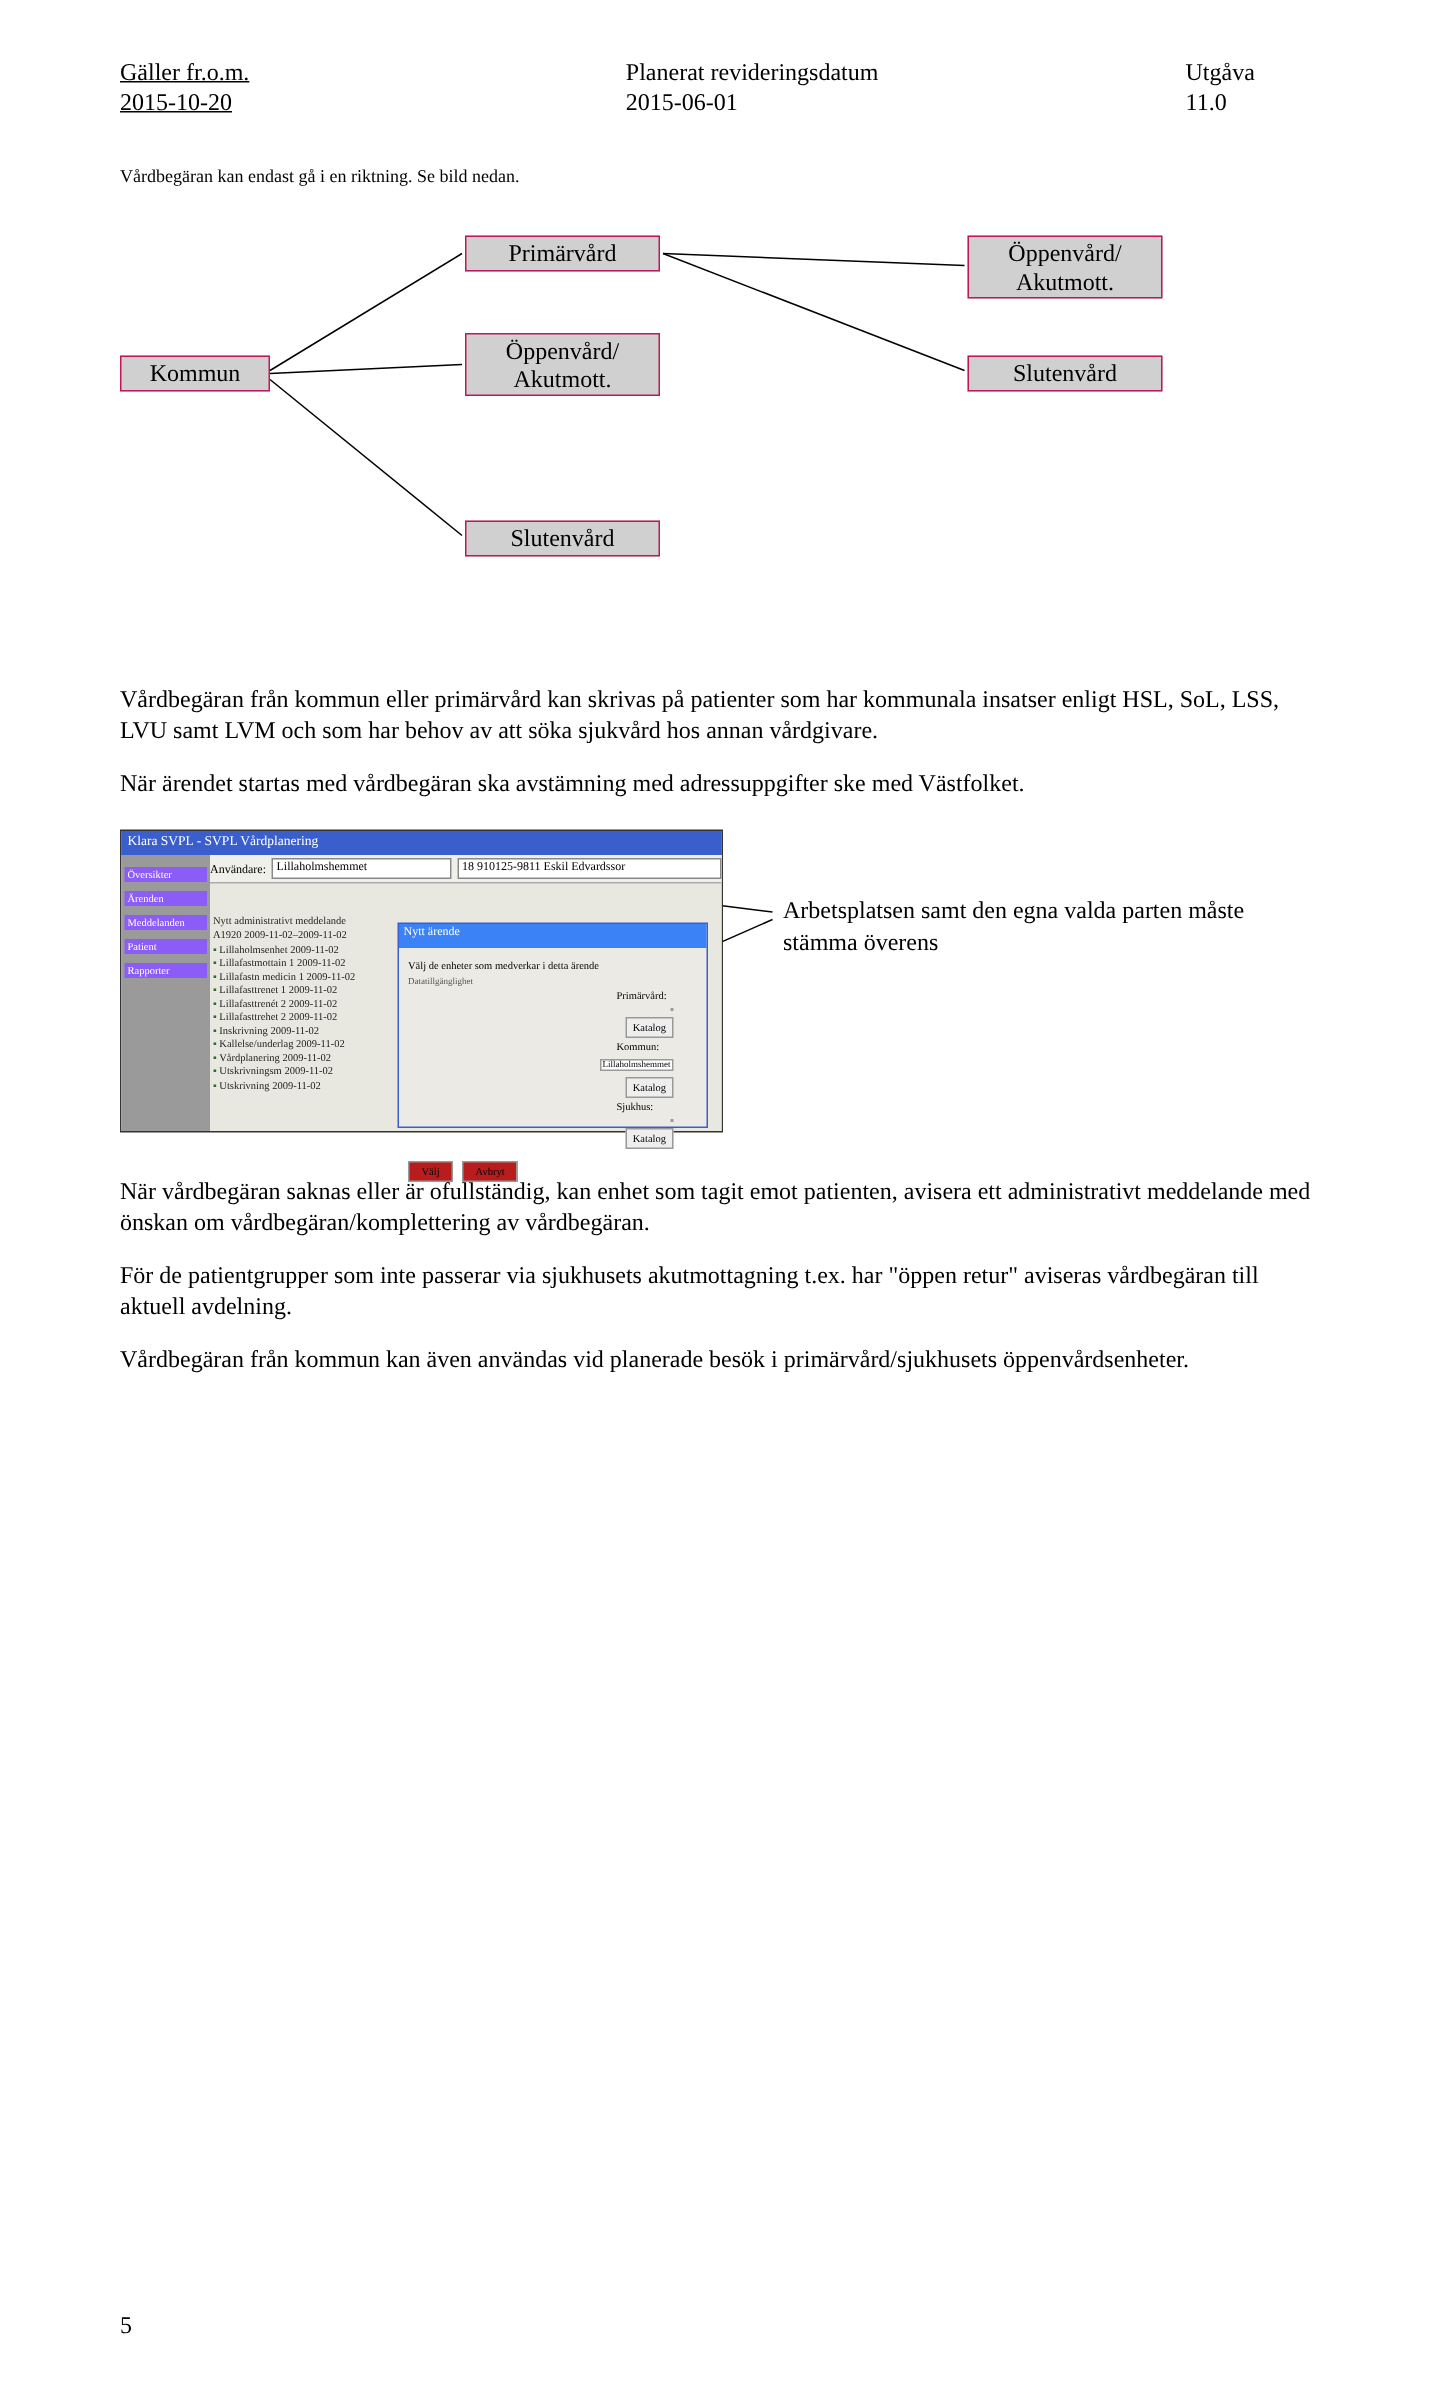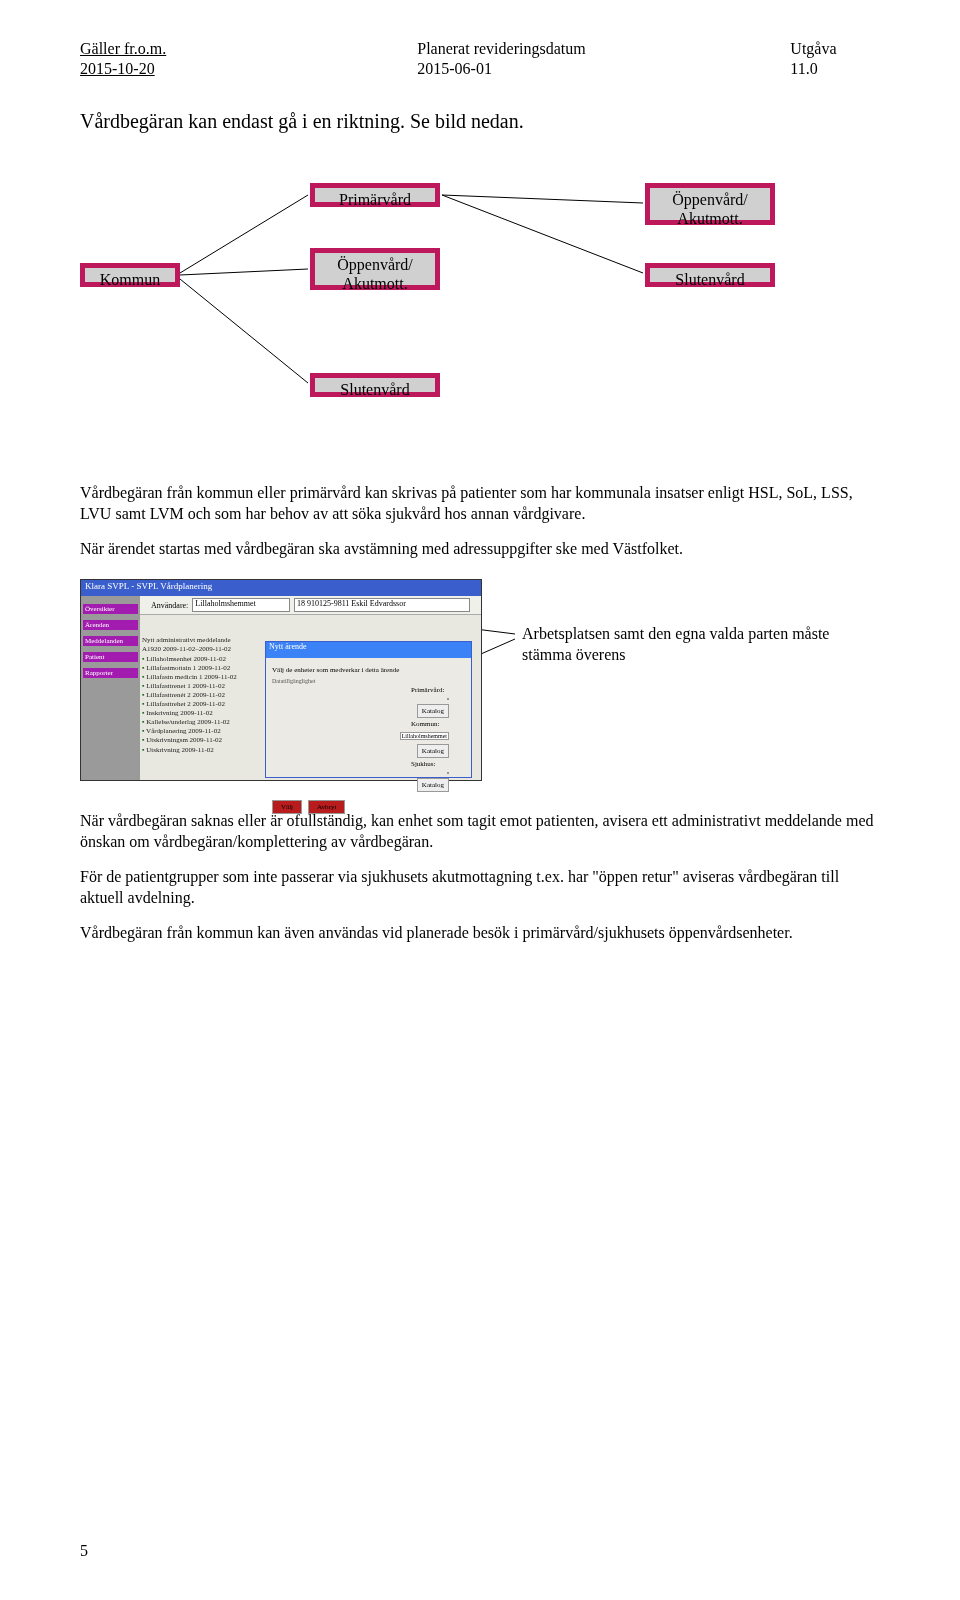--- a/index.html
+++ b/index.html
@@ -22,30 +22,30 @@
     display: flex;
     justify-content: flex-start;
     gap: 140px;
     font-size: 16px;
     margin-bottom: 2px;
   }
   .header-col { white-space: nowrap; }
   .col1 { width: 220px; text-decoration: underline; }
   .col2 { width: 260px; }
   .col3 { width: 100px; }
-  .intro { font-size: 20px; margin-bottom: 40px; }
+  .intro { font-size: 12px; margin-bottom: 22px; }
   .diagram-area {
     position: relative;
     height: 280px;
     margin-bottom: 30px;
   }
   .box {
     position: absolute;
     background: #d0d0d0;
-    border: 5px solid #be185d;
+    border: 1px solid #be185d;
     font-size: 16px;
     text-align: center;
     line-height: 1.2;
     box-sizing: border-box;
     padding: 2px 4px;
   }
   .box-kommun { left: 0; top: 90px; width: 100px; height: 24px; }
   .box-primar { left: 230px; top: 10px; width: 130px; height: 24px; }
   .box-oppen1 { left: 230px; top: 75px; width: 130px; height: 42px; }
   .box-sluten1 { left: 230px; top: 200px; width: 130px; height: 24px; }
@@ -90,34 +90,34 @@
   .fs-sidebar {
     width: 55px;
     background: #9a9a9a;
     display: flex;
     flex-direction: column;
     gap: 6px;
     padding: 8px 2px;
     font-size: 7px;
     color: #fff;
   }
-  .fs-sidebar div { background: #a21caf; padding: 1px 2px; }
+  .fs-sidebar div { background: #8b5cf6; padding: 1px 2px; }
   .fs-main {
     flex: 1;
     position: relative;
     background: #e8e8e0;
   }
   .fs-toprow {
     height: 18px;
     background: #f0f0ea;
     border-bottom: 1px solid #aaa;
     font-size: 8px;
     display: flex;
     align-items: center;
-    padding: 0 11px;
+    padding: 0 0;
     gap: 4px;
   }
   .fs-toprow .field {
     background: #fff;
     border: 1px solid #888;
     height: 12px;
     flex: 1;
     font-size: 8px;
     padding: 0 2px;
   }

